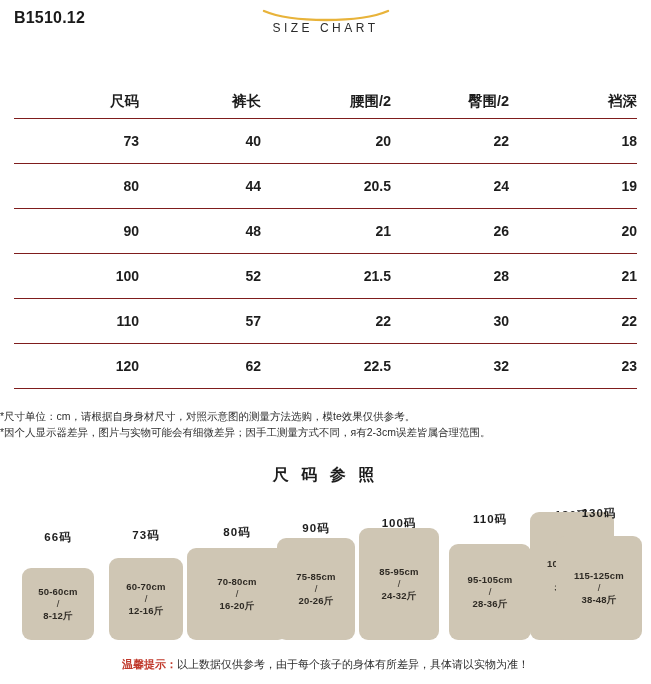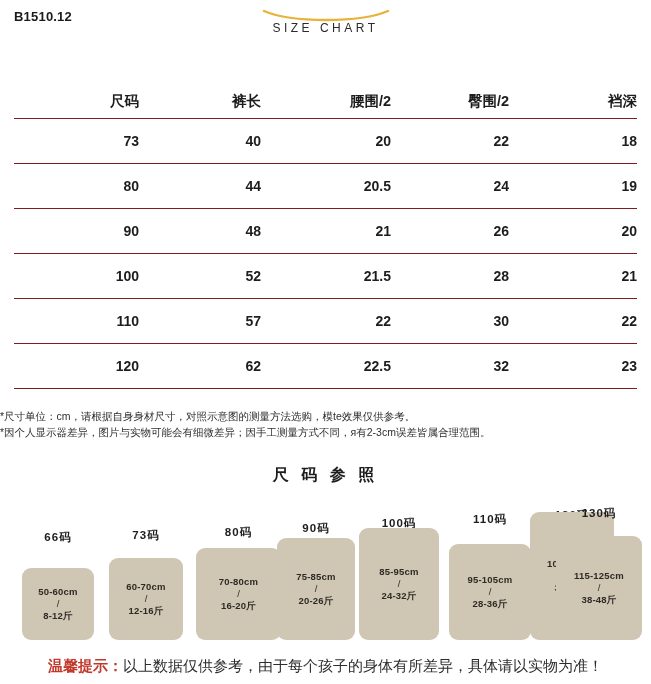--- a/index.html
+++ b/index.html
@@ -20,21 +20,21 @@
     width: 651px;
     height: 684px;
     box-sizing: border-box;
   }
 
   
   .sku {
     position: absolute;
     top: 9px;
     left: 14px;
-    font-size: 13px;
+    font-size: 16px;
     font-weight: bold;
     letter-spacing: 0.2px;
     color: #1a1a1a;
   }
   .brand-block {
     position: absolute;
     top: 8px;
     left: 0;
     width: 651px;
     text-align: center;
@@ -171,21 +171,21 @@
     line-height: 1.1;
   }
 
   
   .footer {
     position: absolute;
     top: 657px;
     left: 0;
     width: 651px;
     text-align: center;
-    font-size: 15px;
+    font-size: 11px;
     color: #2d2d2d;
     white-space: nowrap;
   }
   .footer .tip {
     color: #c0392b;
     font-weight: bold;
   }
 </style>
 </head>
 <body>
@@ -288,21 +288,21 @@
 
     <div class="block" style="left:95px; width:74px; height:104px;">
       <div class="label" style="top:-8px;">73码</div>
       <div class="box" style="height:82px;">
         <div class="line">60-70cm</div>
         <div class="sep">/</div>
         <div class="line">12-16斤</div>
       </div>
     </div>
 
-    <div class="block" style="left:182px; width:85px; height:116px;">
+    <div class="block" style="left:173px; width:76px; height:116px;padding-left:24px;">
       <div class="label" style="top:1px;">80码</div>
       <div class="box" style="height:92px;">
         <div class="line">70-80cm</div>
         <div class="sep">/</div>
         <div class="line">16-20斤</div>
       </div>
     </div>
 
     <div class="block" style="left:263px; width:78px; height:128px;">
       <div class="label" style="top:9px;">90码</div>

